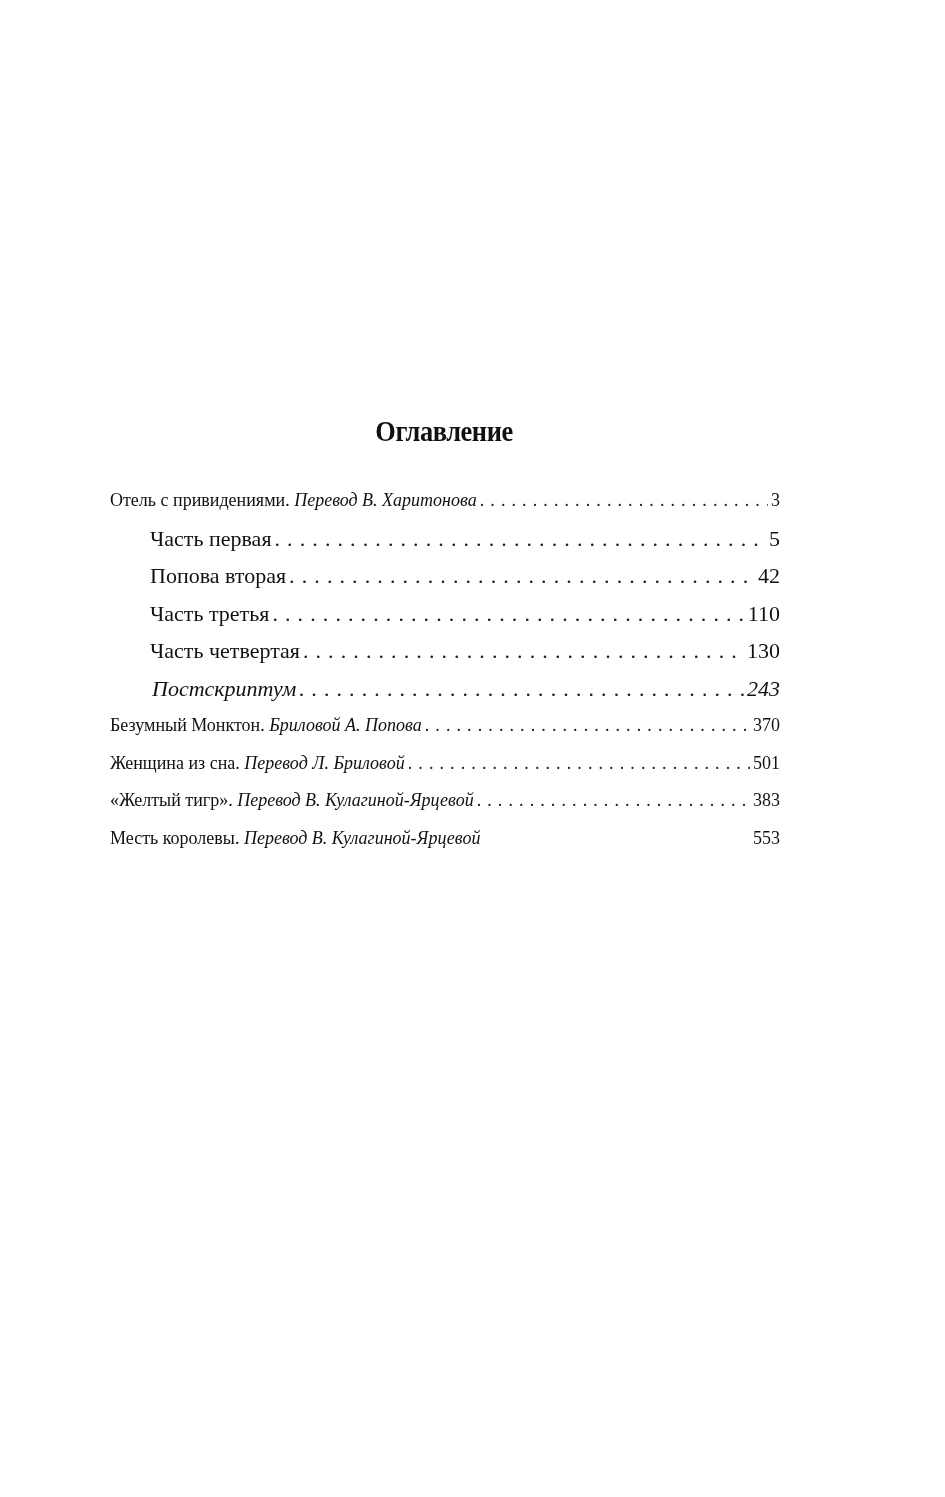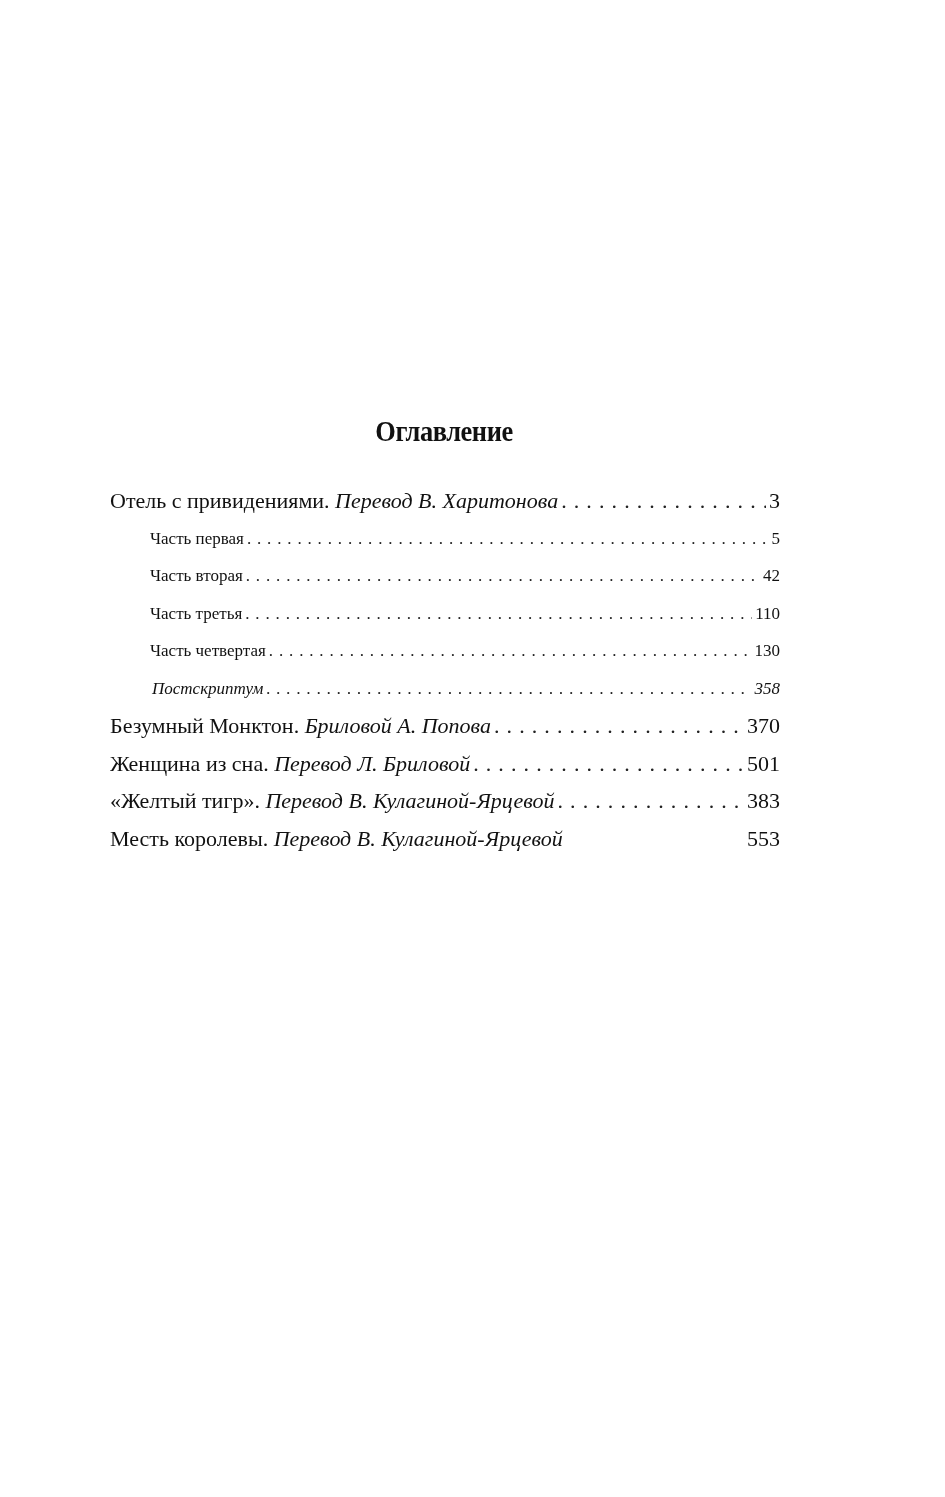--- a/index.html
+++ b/index.html
@@ -39,23 +39,23 @@
       top: 482px;
       width: 670px;
     }
     .entry {
       display: flex;
       align-items: baseline;
       white-space: nowrap;
       height: 37.5px;
       line-height: 37.5px;
     }
-    .entry.main { font-size: 22px; align-items: flex-end; }
+    .entry.main { font-size: 18px; align-items: flex-end; }
     .entry.sub {
-      font-size: 17px;
+      font-size: 22px;
       padding-left: 40px;
     }
     .entry.sub.ps { padding-left: 42px; font-style: italic; }
     .entry .label { flex: 0 0 auto; }
     .entry .label .it { font-style: italic; }
     .entry .dots {
       flex: 1 1 auto;
       overflow: hidden;
       margin: 0 3px;
       letter-spacing: 4.6px;
@@ -89,41 +89,41 @@
       <span class="page-num">3</span>
     </div>
 
     <div class="entry sub">
       <span class="label">Часть первая</span>
       <span class="dots"></span>
       <span class="page-num">5</span>
     </div>
 
     <div class="entry sub">
-      <span class="label">Часть вторая</span>
+      <span class="label">Попова вторая</span>
       <span class="dots"></span>
       <span class="page-num">42</span>
     </div>
 
     <div class="entry sub">
       <span class="label">Часть третья</span>
       <span class="dots"></span>
       <span class="page-num">110</span>
     </div>
 
     <div class="entry sub">
       <span class="label">Часть четвертая</span>
       <span class="dots"></span>
       <span class="page-num">130</span>
     </div>
 
     <div class="entry sub ps">
       <span class="label">Постскриптум</span>
       <span class="dots"></span>
-      <span class="page-num">358</span>
+      <span class="page-num">243</span>
     </div>
 
     <div class="entry main">
       <span class="label">
         <span>Безумный Монктон.</span>
         <span class="it">Бриловой А. Попова</span>
       </span>
       <span class="dots"></span>
       <span class="page-num">370</span>
     </div>

